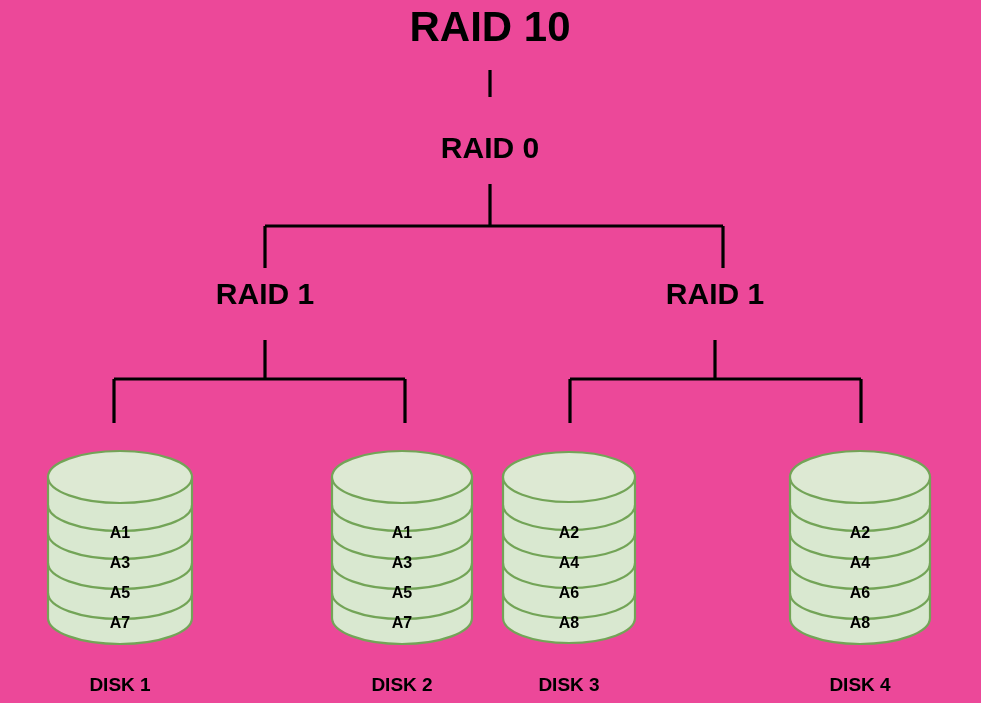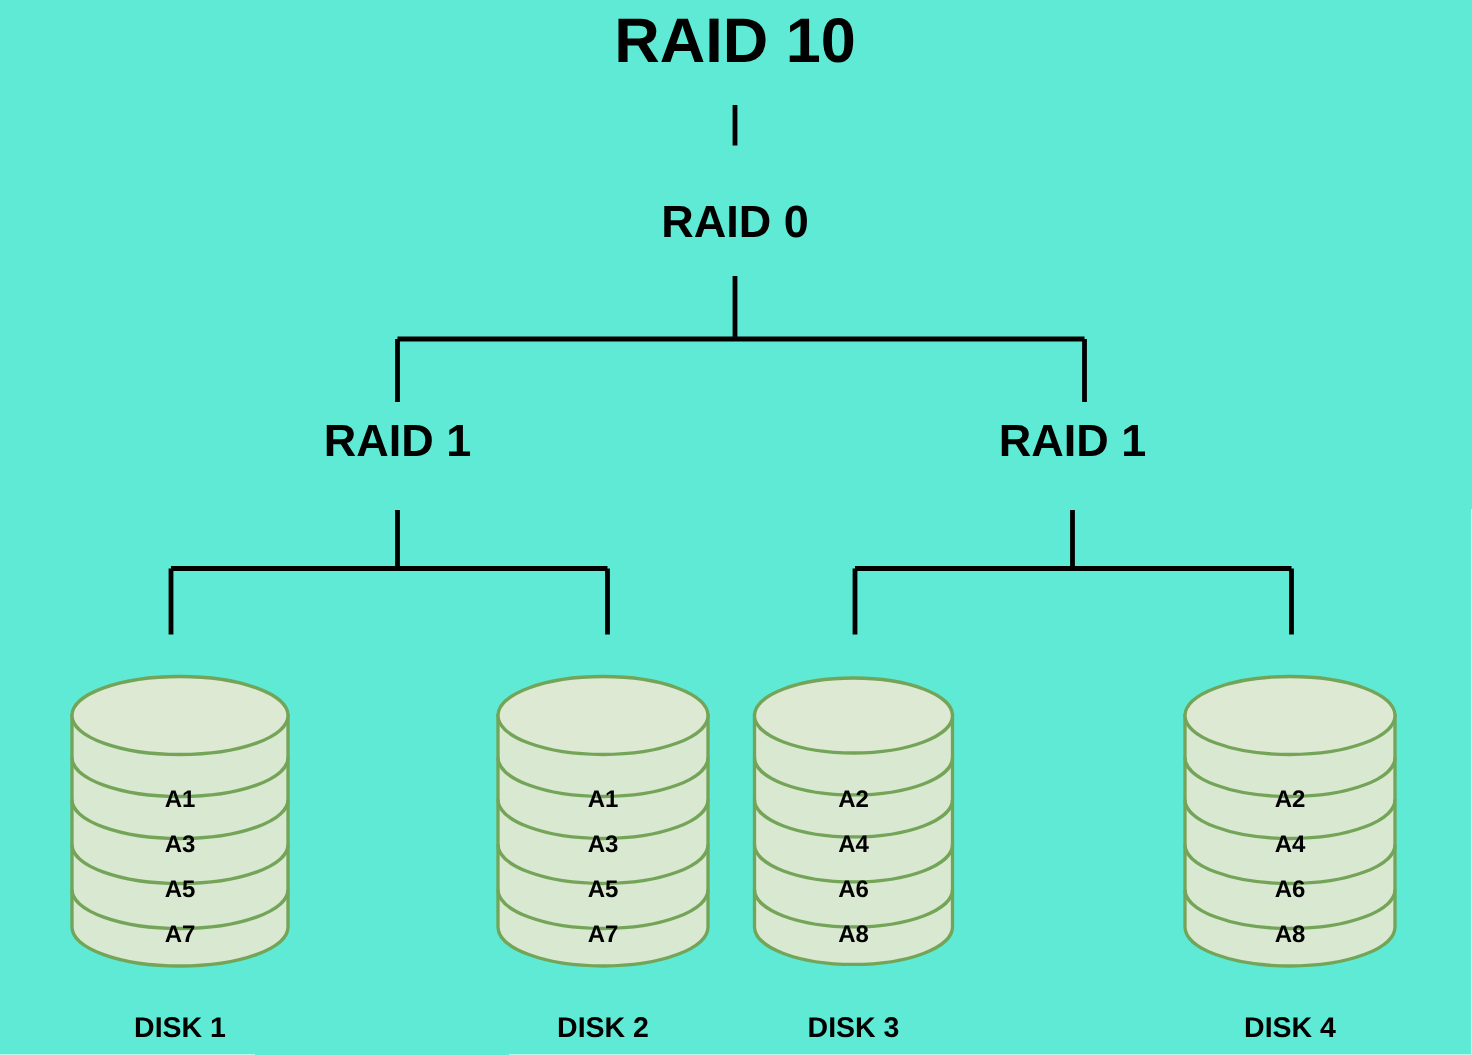--- a/index.html
+++ b/index.html
@@ -8,21 +8,21 @@
     padding: 0;
     background: #ffffff;
   }
   body {
     font-family: "Liberation Sans", sans-serif;
   }
   #canvas {
     position: relative;
     width: 981px;
     height: 703px;
-    background: #5eead4;
+    background: #ec4899;
     overflow: hidden;
   }
   #diagram-svg {
     position: absolute;
     top: 0;
     left: 0;
     width: 981px;
     height: 703px;
   }
   .node-label {

